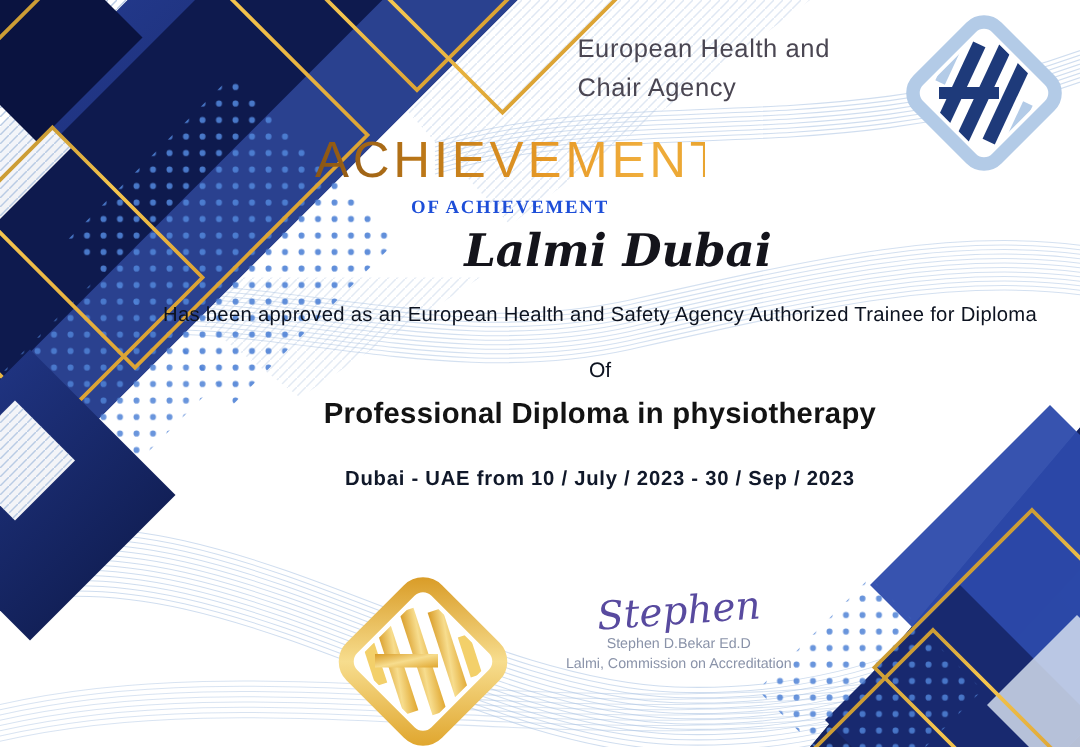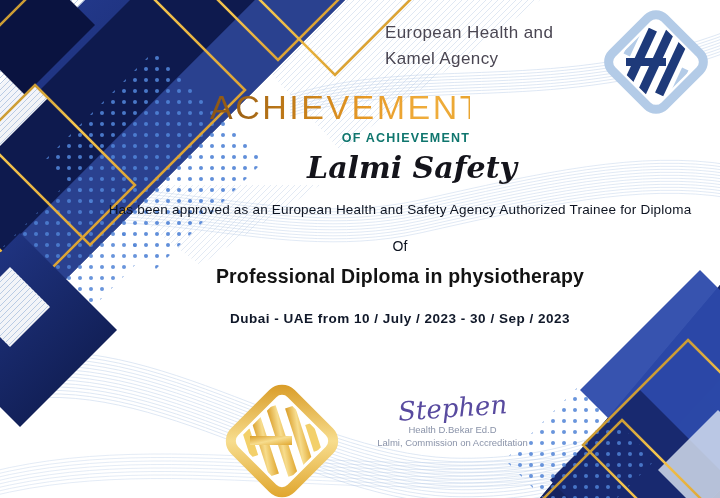--- a/index.html
+++ b/index.html
@@ -15,22 +15,22 @@
     font-size:17px;line-height:1.55;color:#4a4652;letter-spacing:.4px;
   }
   .logo{left:600px;top:6px;width:112px;height:112px;}
   .titlewrap{left:210px;top:88px;width:260px;text-align:center;}
   .title{
     font-size:34px;letter-spacing:2.5px;font-weight:400;white-space:nowrap;
     background:linear-gradient(90deg,#8a5514,#c07a18 30%,#e79a27 60%,#f0ae3d 85%,#e9a42f);
     -webkit-background-clip:text;background-clip:text;color:transparent;
   }
   .subtitle{
-    margin-top:4px;text-align:right;font-size:12.5px;font-weight:bold;
-    letter-spacing:1.2px;color:#0f766e;
+    margin-top:4px;text-align:center;font-size:12.5px;font-weight:bold;
+    letter-spacing:1.2px;color:#1d4ed8;font-family:Liberation Serif, serif;
   }
   .recipient{
     left:282px;top:150px;width:260px;text-align:center;
     font-family:"DejaVu Serif",serif;font-style:italic;font-weight:bold;
     font-size:30px;color:#14141b;white-space:nowrap;
   }
   .centerline{left:0;width:800px;text-align:center;}
   .approval{top:202px;font-size:13.5px;color:#0d1320;letter-spacing:.2px;}
   .ofline{top:238px;font-size:14px;color:#0d1320;}
   .program{top:265px;font-size:19.5px;font-weight:bold;color:#131313;letter-spacing:.2px;}
@@ -167,21 +167,21 @@
       <polygon points="640,390 730,480 640,570 550,480" fill="#18296f"></polygon>
       <polygon points="718,410 778,470 718,530 658,470" fill="#dfe7f4" opacity="0.8"></polygon>
       <polygon points="580,385 655,460 580,535 505,460" fill="url(#dots)" opacity="0.85"></polygon>
       <polygon points="688,340 793,445 688,550 583,445" fill="none" stroke="url(#goldline)" stroke-width="2.5"></polygon>
       <polygon points="622,420 707,505 622,590 537,505" fill="none" stroke="url(#goldline)" stroke-width="2.5"></polygon>
     </g>
   </svg>
 
   <div class="abs agency">
     <div>European Health and</div>
-    <div>Kamel Agency</div>
+    <div>Chair Agency</div>
   </div>
 
   <div class="abs logo">
     <svg width="112" height="112" viewBox="0 0 112 112">
       <defs>
         <clipPath id="logoClip">
           <rect x="-30" y="-30" width="60" height="60" rx="8" transform="rotate(45)"></rect>
         </clipPath>
       </defs>
       <g transform="translate(56,56)">
@@ -198,21 +198,21 @@
         </g>
       </g>
     </svg>
   </div>
 
   <div class="abs titlewrap">
     <div class="title">ACHIEVEMENT</div>
     <div class="subtitle">OF ACHIEVEMENT</div>
   </div>
 
-  <div class="abs recipient">Lalmi Safety</div>
+  <div class="abs recipient">Lalmi Dubai</div>
 
   <div class="abs centerline approval">Has been approved as an European Health and Safety Agency Authorized Trainee for Diploma</div>
   <div class="abs centerline ofline">Of</div>
   <div class="abs centerline program">Professional Diploma in physiotherapy</div>
   <div class="abs centerline dates">Dubai - UAE from 10 / July / 2023 - 30 / Sep / 2023</div>
 
   <div class="abs seal">
     <svg width="120" height="118" viewBox="0 0 120 118">
       <defs>
         <clipPath id="sealClip">
@@ -230,17 +230,17 @@
             <rect x="27" y="-8" width="8" height="28" fill="#f3d06a"></rect>
           </g>
           <rect x="-32" y="-5" width="42" height="9" fill="url(#goldFill)"></rect>
         </g>
       </g>
     </svg>
   </div>
 
   <div class="abs sigblock">
     <span class="sigscript">Stephen</span>
-    <div class="signame">Health D.Bekar Ed.D</div>
+    <div class="signame">Stephen D.Bekar Ed.D</div>
     <div class="sigrole">Lalmi, Commission on Accreditation</div>
   </div>
 
 </div>
 
 </body></html>

